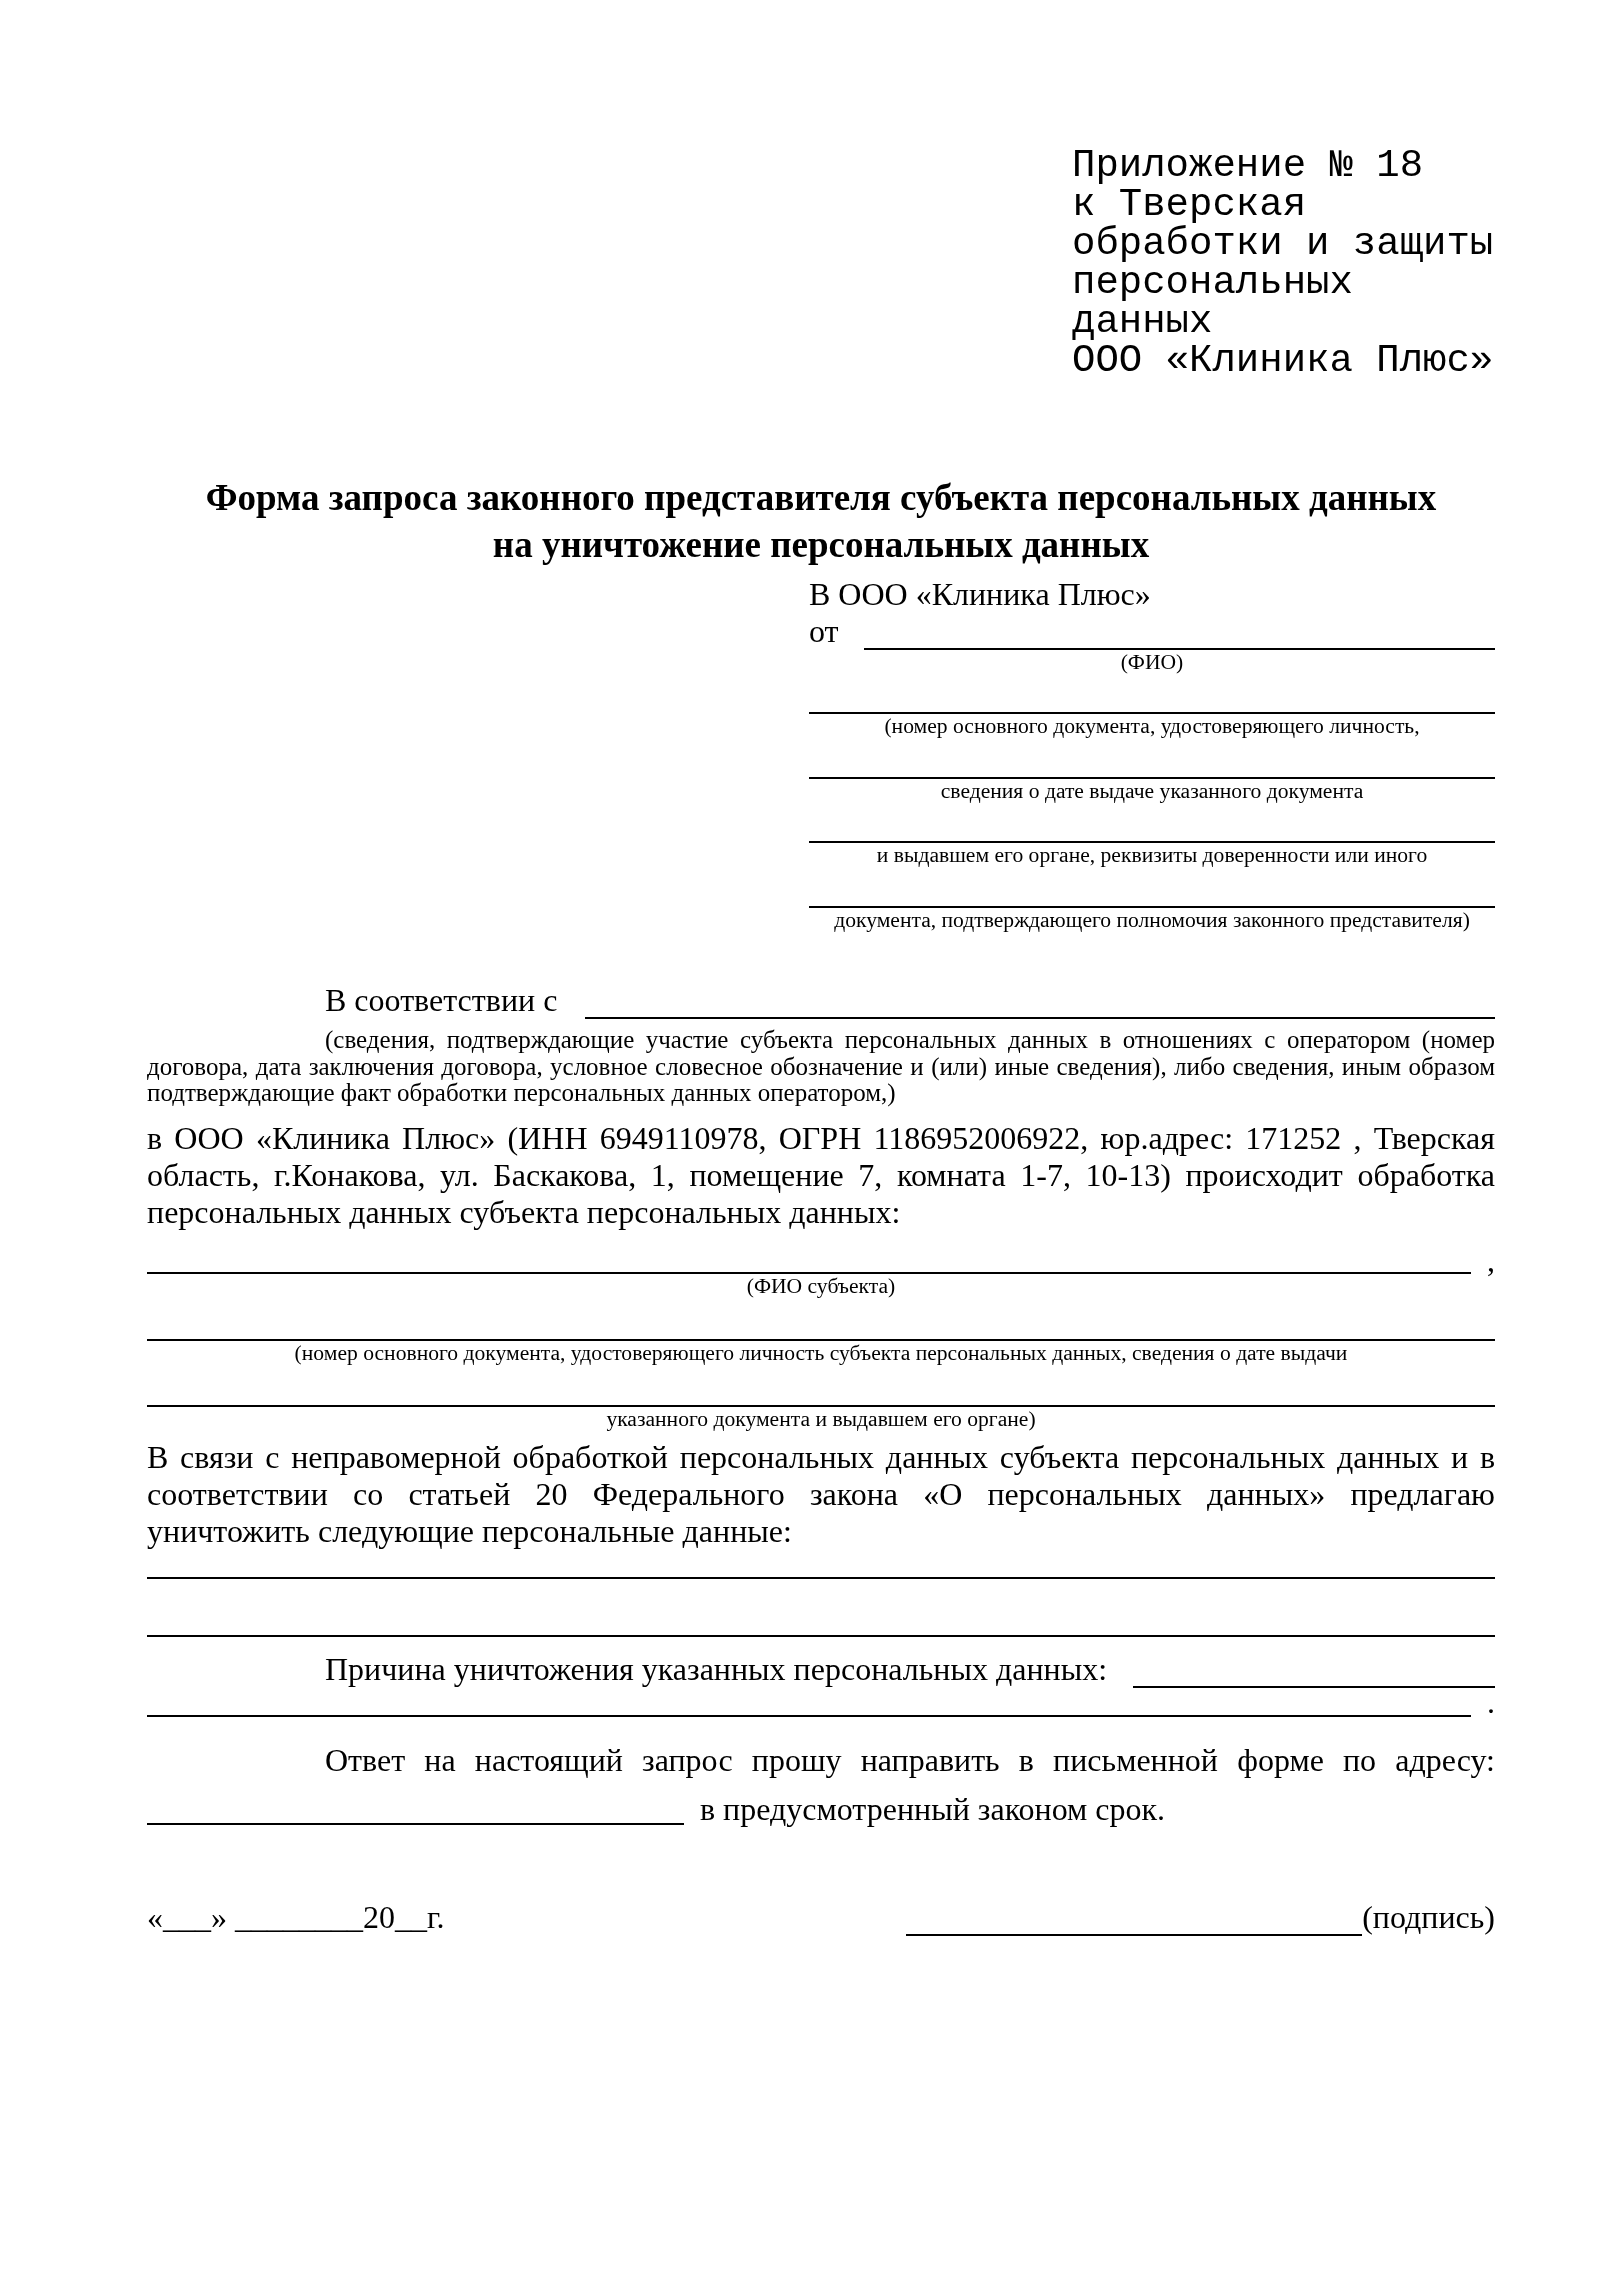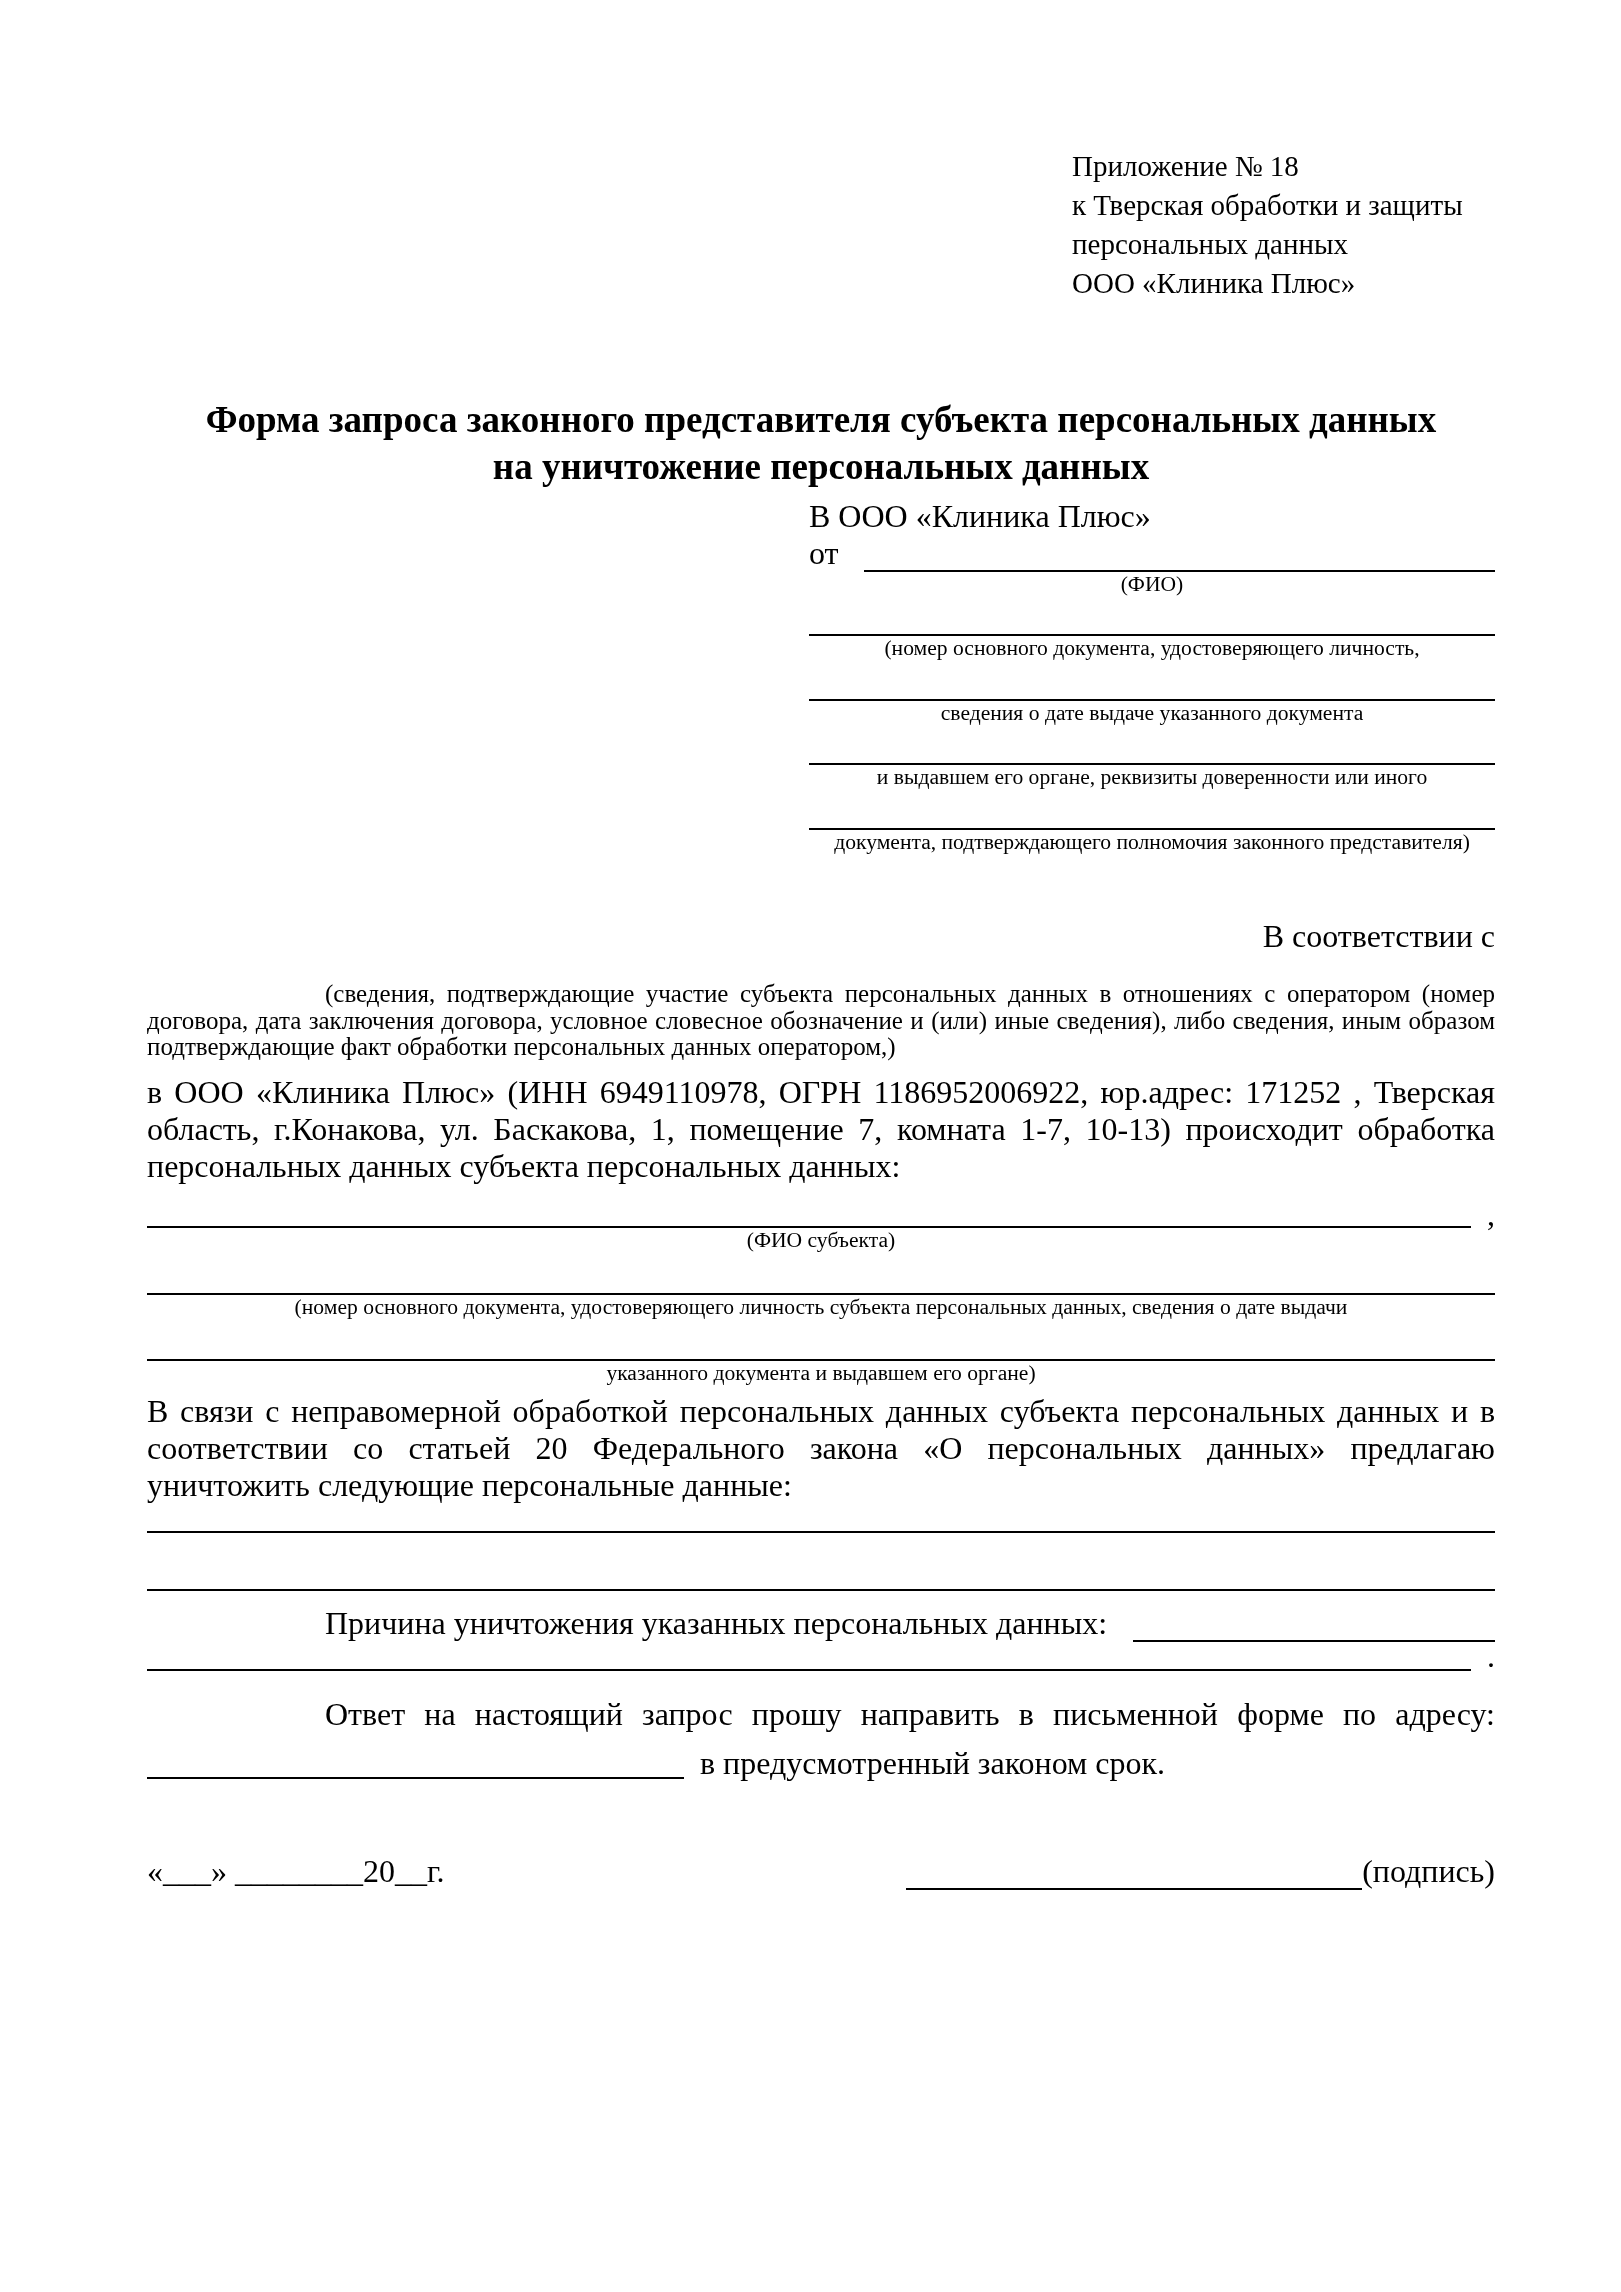--- a/index.html
+++ b/index.html
@@ -7,32 +7,32 @@
     position:relative;
     width:1621px; height:2293px;
     box-sizing:border-box;
     padding:147px 126px 0 147px;
     background:#fff; color:#000;
     font-family:"Liberation Serif","DejaVu Serif",serif;
     font-size:32px; line-height:37px;
     overflow:hidden;
   }
   
-  .appendix { margin-left:auto; width:423px; font-size:29px; line-height:39px; }
+  .appendix { margin-left:auto; width:423px; font-size:39px; line-height:39px;font-family:Liberation Mono, monospace; }
   
   .title { margin-top:93px; text-align:center; font-weight:bold; font-size:37px; line-height:47px; }
   
   .addr { width:686px; margin-left:auto; margin-top:7.8px; }
   .flexrow { display:flex; align-items:flex-end;gap:16px; }
   .fill-line { flex:1; border-bottom:2.9px solid #000; }
   .from-row .fill-line { height:33px; margin-left:9.8px; }
   .cap { font-size:21.6px; line-height:25.5px; text-align:center; }
   .fline { border-bottom:2.9px solid #000; height:37px; }
   
-  .accordance-row { margin-top:63px; padding-left:178px;flex-direction:column; }
+  .accordance-row { margin-top:49px; padding-left:178px; }
   .accordance-row .label { white-space:nowrap; }
   .accordance-row .fill-line { height:29px; margin-left:11.8px; }
   .small-note { font-size:25px; line-height:26.5px; text-align:justify; text-indent:178px; margin-top:7.8px; }
   .para { text-align:justify; }
   .op-para { margin-top:13.7px; }
   .subj-row-first { margin-top:15.7px; }
   .subj-row-first .fill-line { height:15.7px; }
   .subj-row-first .comma { line-height:27.4px; }
   .subj-line { border-bottom:2.9px solid #000; height:39px; }
   .demand-para { margin-top:5.9px; }

